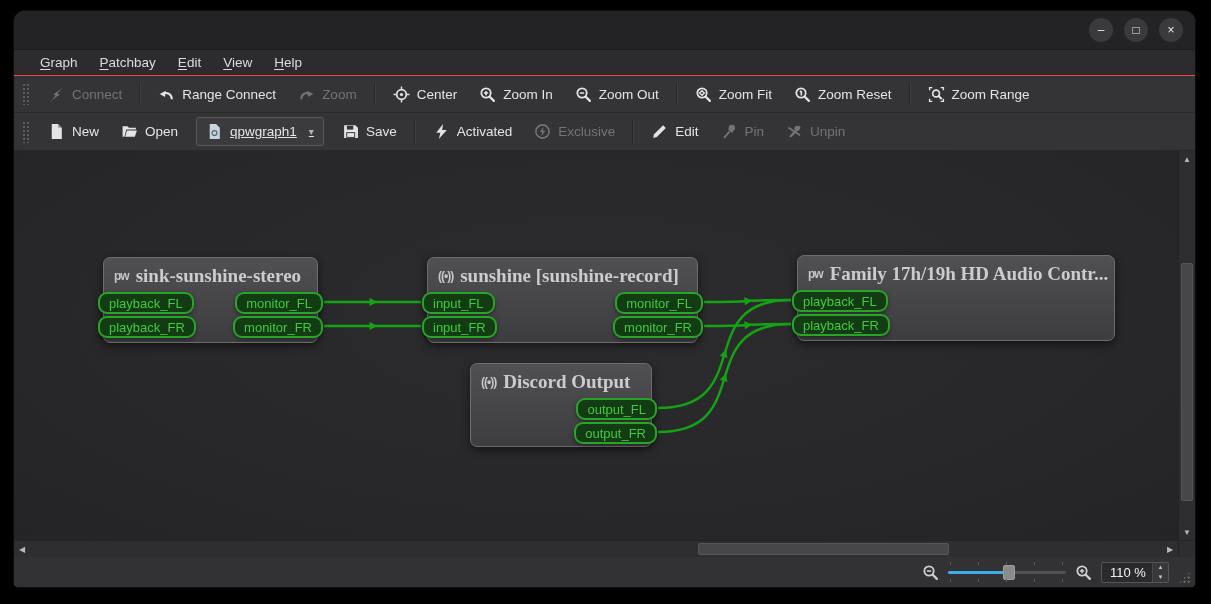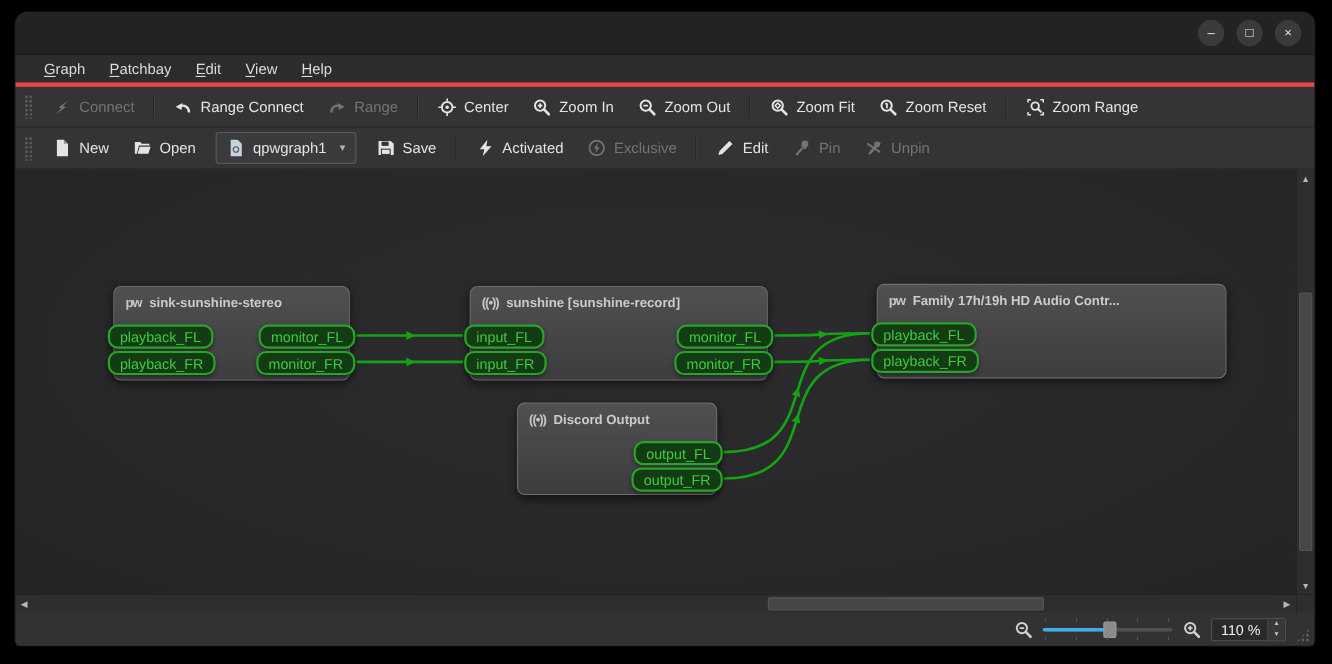--- a/index.html
+++ b/index.html
@@ -10,50 +10,50 @@
           border:1px solid #0d0d0d;display:flex;flex-direction:column;}
   
   .titlebar{height:38px;flex:0 0 38px;background:#232325;display:flex;align-items:center;
             justify-content:center;position:relative;border-bottom:1px solid #1c1c1e;}
   .titlebar .title{color:#f0f0f0;font-size:13px;font-weight:bold;}
   .win-controls{position:absolute;right:12px;top:7px;display:flex;gap:11px;}
   .win-btn{width:24px;height:24px;border-radius:50%;background:#3a3a3c;color:#e8e8e8;
            display:flex;align-items:center;justify-content:center;font-size:12px;line-height:1;}
   
   .menubar{height:25px;flex:0 0 25px;background:#2c2c2e;display:flex;align-items:center;
-           padding-left:16px;gap:2px;border-bottom:4px solid #ef4444;}
+           padding-left:16px;gap:2px;border-bottom:1px solid #ef4444;}
   .menu-item{padding:2px 10px;color:#dcdcdc;font-size:13.5px;}
   .menu-item u{text-underline-offset:2px;text-decoration-thickness:1px;}
   
   .toolbar{height:36px;flex:0 0 36px;background:#343436;display:flex;align-items:center;
            padding-left:5px;border-bottom:1px solid #28282a;}
   .toolbar.tb2{height:37px;flex:0 0 37px;}
   .tb-handle{width:8px;height:22px;margin:0 7px 0 3px;
              background-image:radial-gradient(#5d5d5f 1px,transparent 1.3px);background-size:4px 4px;}
   .tb-item{display:flex;align-items:center;gap:7px;padding:0 11px;height:28px;color:#e4e4e4;
            font-size:13.5px;white-space:nowrap;}
   .tb-item.disabled{color:#747476;}
   .tb-item .icon,.tb-dropdown .icon{width:17px;height:17px;display:inline-flex;}
   .tb-item .icon svg,.tb-dropdown .icon svg,.win-btn svg,.sb-zoombtn svg{width:100%;height:100%;}
   .tb-sep{width:1px;height:22px;background:#272729;border-right:1px solid #404042;margin:0 6px;}
   .tb-dropdown{display:flex;align-items:center;gap:7px;padding:0 9px;height:27px;background:#3b3b3d;
-               border:1px solid #5a5a5c;border-radius:3px;margin:0 7px;color:#e4e4e4;font-size:13.5px;}
+               border:1px solid #5a5a5c;border-radius:3px;margin:0 7px;color:#e4e4e4;font-size:13.5px;text-decoration:underline;}
   .tb-dropdown .caret{font-size:10px;color:#b4b4b4;margin-left:5px;}
   
   .canvas-row{flex:1 1 auto;display:flex;min-height:0;}
   #canvas{position:relative;flex:1 1 auto;overflow:hidden;
           background:radial-gradient(ellipse at 50% 42%,#2c2c2e 0%,#28282a 60%,#242426 100%);}
   #wires{position:absolute;left:0;top:0;pointer-events:none;}
   .wire{fill:none;stroke:#12a412;stroke-width:2.4;}
   .wire-arrow{fill:#12a412;stroke:none;}
   .node{position:absolute;border-radius:7px;background:linear-gradient(#505052,#3d3d3f);
         border:1px solid #6d6d6f;box-shadow:0 3px 9px rgba(0,0,0,.55);box-sizing:border-box;}
   .node-header{display:flex;align-items:center;gap:7px;padding:7px 10px 0 10px;overflow:hidden;}
   .node-icon{color:#c6c6c6;font-size:12px;font-weight:bold;letter-spacing:-1px;flex:0 0 auto;}
-  .node-title{color:#cccccc;font-size:12px;font-weight:bold;white-space:nowrap;}
+  .node-title{color:#cccccc;font-size:19px;font-weight:bold;white-space:nowrap;font-family:Liberation Serif, serif;}
   .port{position:absolute;height:22px;box-sizing:border-box;display:flex;align-items:center;
         padding:0 9px;background:#143c14;border:2px solid #28a428;border-radius:9px;color:#3fca3f;
         font-size:13px;white-space:nowrap;box-shadow:0 2px 4px rgba(0,0,0,.4);}
   .port.in{left:-6px;}  .port.out{right:-6px;}
   
   .vscroll{flex:0 0 16px;background:#2e2e30;border-left:1px solid #242426;display:flex;
            flex-direction:column;}
   .scroll-arrow{flex:0 0 16px;display:flex;align-items:center;justify-content:center;
                 color:#b8b8b8;font-size:8px;}
   .v-track{flex:1 1 auto;position:relative;}
@@ -125,21 +125,21 @@
         </span>
         <span>Range Connect</span>
       </div>
       <div class="tb-item disabled">
         <span class="icon">
           <svg viewBox="0 0 16 16">
             <path fill="none" stroke="currentColor" stroke-width="2" d="M3 12.5c0-4.5 3.6-6.6 7.6-5.7"></path>
             <path fill="currentColor" d="M14.4 7.5 8.6 4.4 9.4 10.4z"></path>
           </svg>
         </span>
-        <span>Range</span>
+        <span>Zoom</span>
       </div>
       <div class="tb-sep"></div>
       <div class="tb-item">
         <span class="icon">
           <svg viewBox="0 0 16 16">
             <circle cx="8" cy="8" r="4.5" fill="none" stroke="currentColor" stroke-width="1.6"></circle>
             <circle cx="8" cy="8" r="1.5" fill="currentColor"></circle>
             <path stroke="currentColor" stroke-width="1.4" d="M8 .5V3M8 13v2.5M.5 8H3M13 8h2.5"></path>
           </svg>
         </span>

